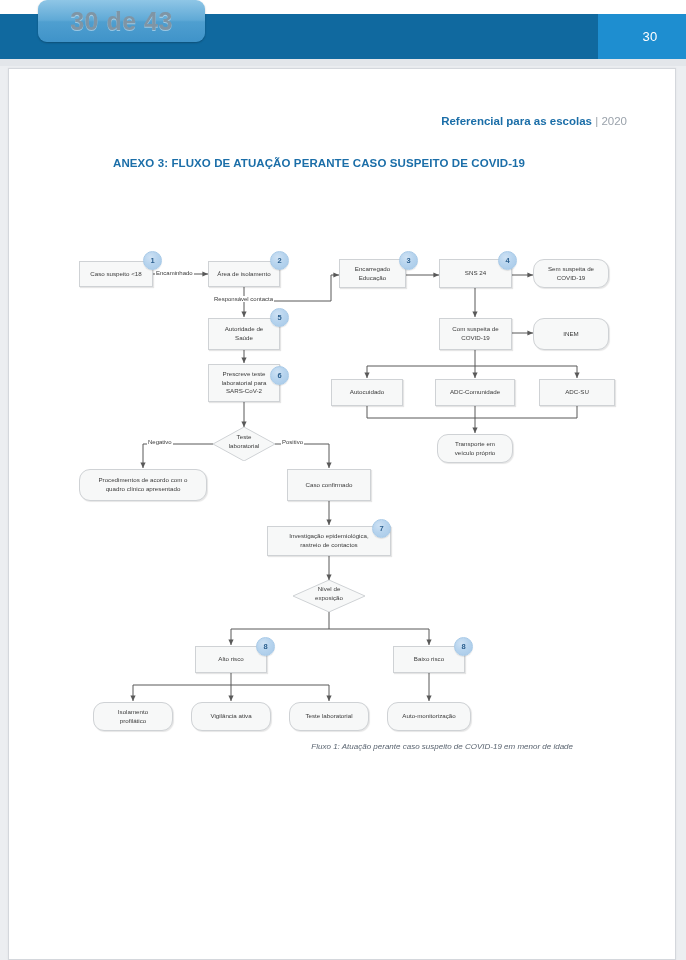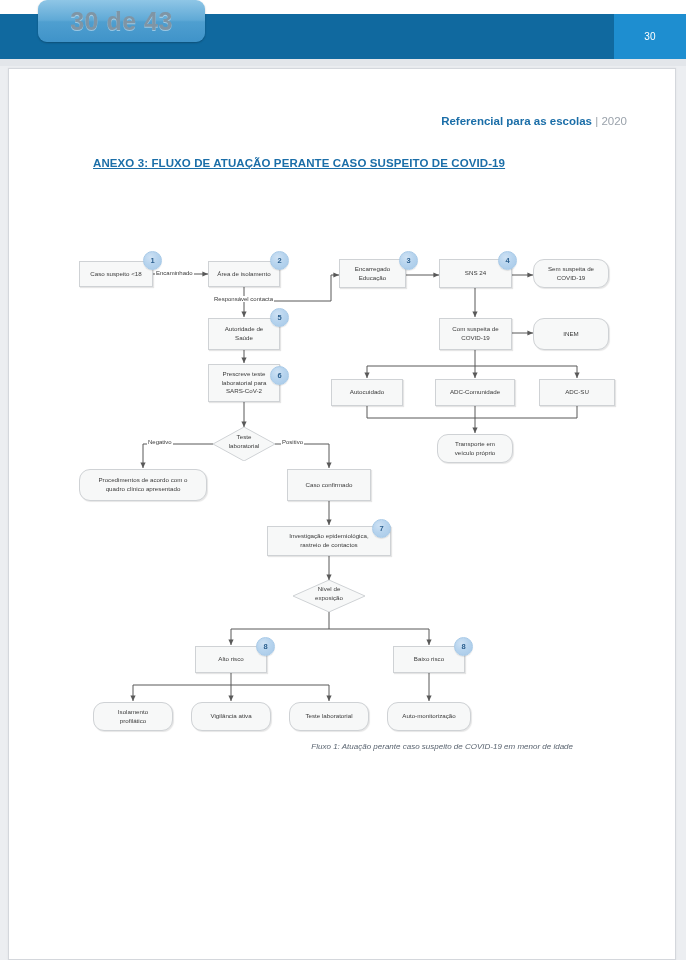--- a/index.html
+++ b/index.html
@@ -16,23 +16,24 @@
   .toolbar{
     position:absolute;left:0;top:14px;width:686px;height:45px;
     background:#10699f;
   }
   .toolbar-strip-top{
     position:absolute;left:0;top:0;width:686px;height:14px;background:#ffffff;
   }
   .page-badge{
     position:absolute;right:0;top:0;width:72px;height:45px;
     background:#1e8ed0;
-    color:#ffffff;font-size:10px;
+    color:#ffffff;font-size:13px;
     display:flex;align-items:center;justify-content:center;
     letter-spacing:.3px;
+    padding-left:16px;
   }
   .tooltip{
     position:absolute;left:38px;top:0px;width:167px;height:42px;
     border-radius:9px;
     background:linear-gradient(180deg,#8fc6e6 0%,#5fa9d6 48%,#4f9fd0 52%,#3f93c9 100%);
     box-shadow:0 1px 2px rgba(0,0,0,.25);
     display:flex;align-items:center;justify-content:center;
   }
   .tooltip span{
     font-size:25px;font-weight:bold;color:#7f95a5;
@@ -50,24 +51,23 @@
     border:1px solid #d4d7dc;
     box-sizing:border-box;
     box-shadow:0 0 2px rgba(0,0,0,.06);
   }
   .running-head{
     position:absolute;right:48px;top:46px;
     font-size:11.5px;font-weight:bold;color:#1b6ea8;white-space:nowrap;
   }
   .running-head .yr{color:#9aa2ab;font-weight:normal;}
   .doc-title{
-    position:absolute;left:84px;top:88px;
+    position:absolute;left:104px;top:88px;
     font-size:11.5px;font-weight:bold;color:#1b6ea8;letter-spacing:.1px;
     white-space:nowrap;
-    text-decoration:underline;
   }
 
   
   .flow{position:absolute;left:0;top:0;width:668px;height:892px;}
   .flow svg{position:absolute;left:0;top:0;}
 
   .node{
     position:absolute;box-sizing:border-box;
     background:#f7f8f8;
     border:1px solid #cfd2d5;

